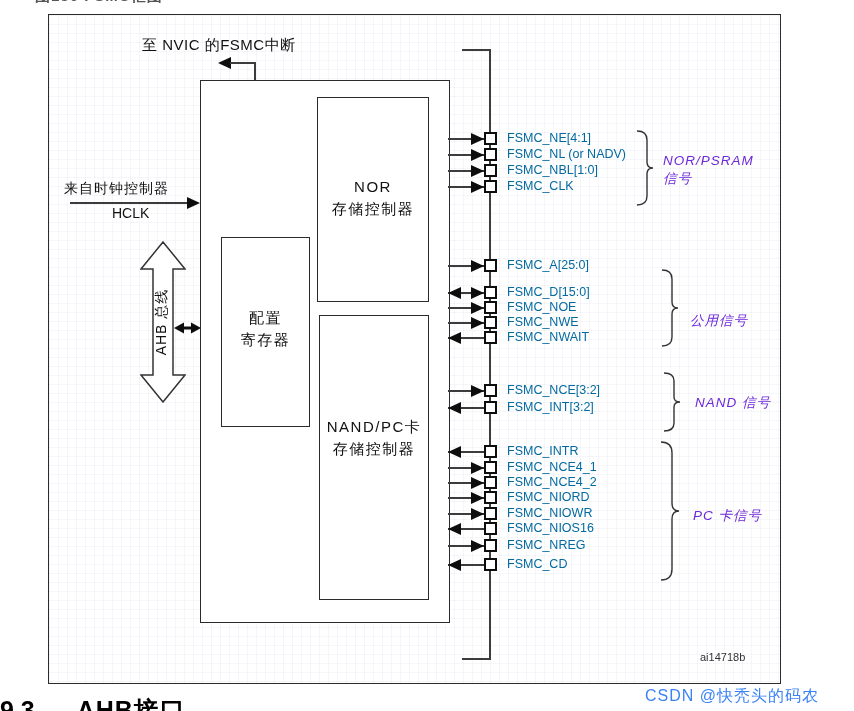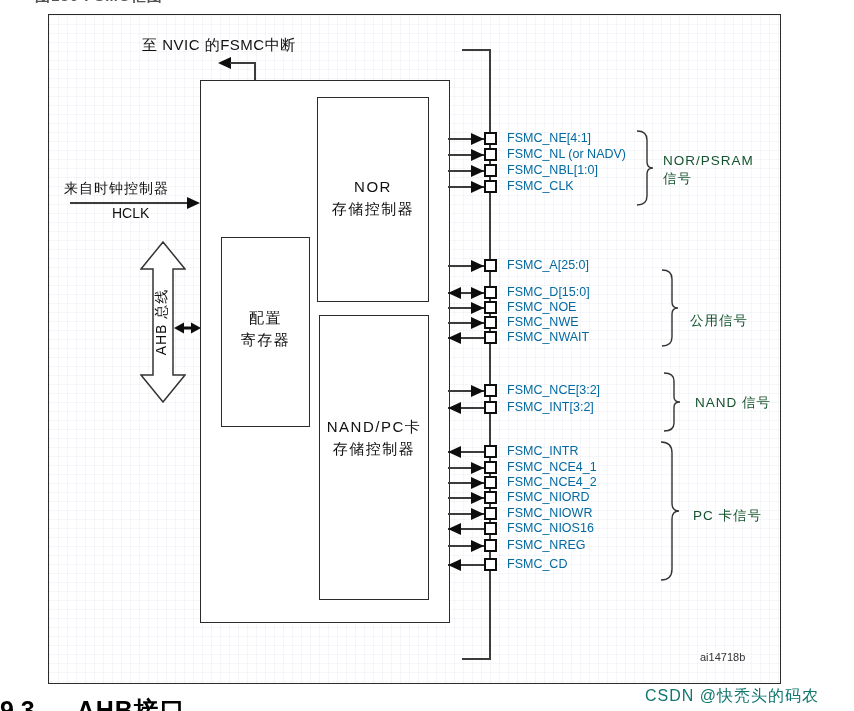--- a/index.html
+++ b/index.html
@@ -36,34 +36,34 @@
   
   .tri-r{position:absolute;width:0;height:0;border-left:13px solid #0d0d0d;border-top:6px solid transparent;border-bottom:6px solid transparent;}
   .tri-l{position:absolute;width:0;height:0;border-right:13px solid #0d0d0d;border-top:6px solid transparent;border-bottom:6px solid transparent;}
   
   .t{position:absolute;white-space:nowrap;color:#111;}
   .nvic-label{left:127px;top:36px;font-size:15px;letter-spacing:.5px;margin-left:15px;}
   .clk-label{left:64px;top:180px;font-size:14px;letter-spacing:1px;}
   .hclk-label{left:112px;top:205px;font-size:14px;}
   .ahb-label{left:103px;top:312px;width:120px;height:20px;text-align:center;font-size:14px;letter-spacing:1px;transform:rotate(-90deg);}
   .fig-code{left:700px;top:651px;font-size:11px;color:#333;}
-  .watermark{left:645px;top:686px;font-size:16px;color:#0f766e;letter-spacing:1px;}
+  .watermark{left:645px;top:686px;font-size:16px;color:#3b82f6;letter-spacing:1px;}
   
   .bottom-heading{left:-14px;top:694px;font-size:25px;font-weight:bold;white-space:nowrap;color:#000;}
   .bottom-heading .hd-title{margin-left:42px;letter-spacing:1px;}
   
   .sig-row{position:absolute;left:448px;height:16px;width:260px;}
   .sig-line{position:absolute;left:0;top:7px;width:37px;height:2px;background:#3c3c3c;}
   .sig-row .ah-r{left:23px;top:2px;}
   .sig-row .ah-l{left:0;top:2px;}
   .pin{position:absolute;left:36px;top:1px;width:9px;height:9px;background:#fff;border:2px solid #0d0d0d;}
   .sig-label{position:absolute;left:59px;top:0;line-height:15px;font-size:12.5px;color:#0369a1;}
   
   .brace{position:absolute;}
-  .grp-label{position:absolute;white-space:nowrap;color:#14532d;font-size:13.5px;letter-spacing:1px;line-height:18px;}
+  .grp-label{position:absolute;white-space:nowrap;color:#6d28d9;font-size:13.5px;letter-spacing:1px;line-height:18px;font-style:italic;}
 </style>
 </head>
 <body>
 
 <div class="abs top-caption-clip">
   <span>图180 FSMC框图</span>
 </div>
 
 <div class="abs figure"></div>
 

